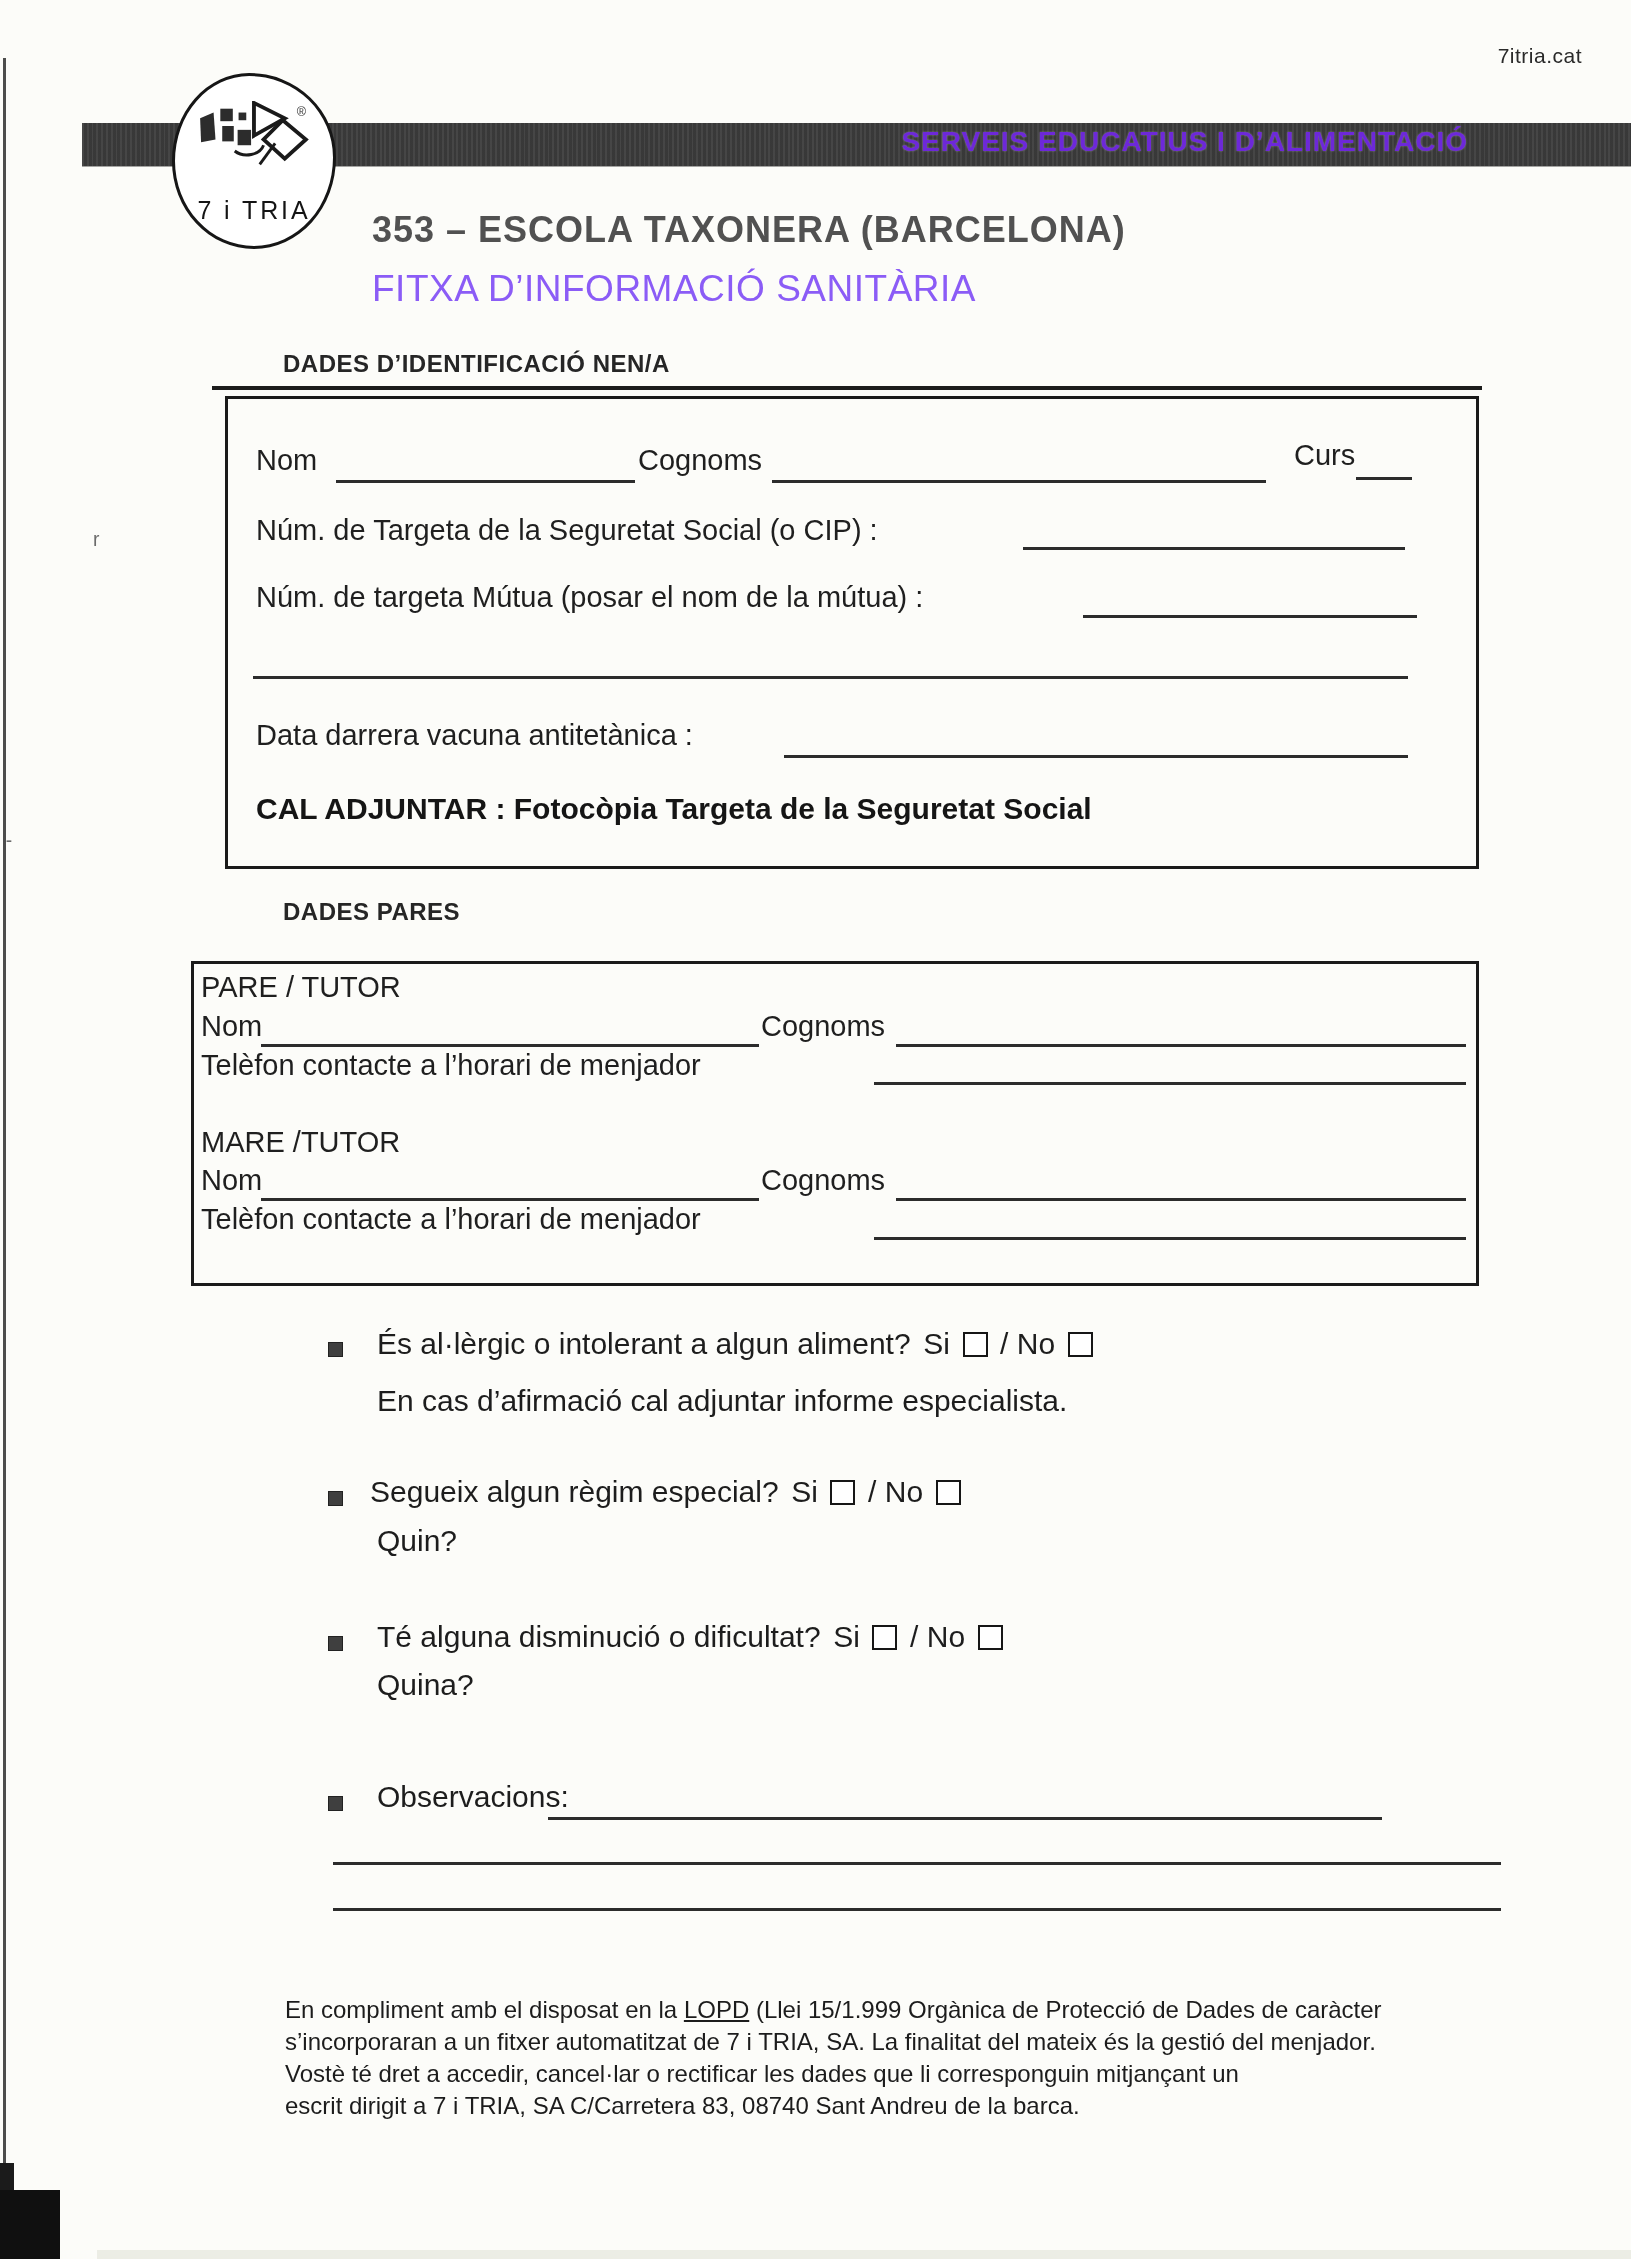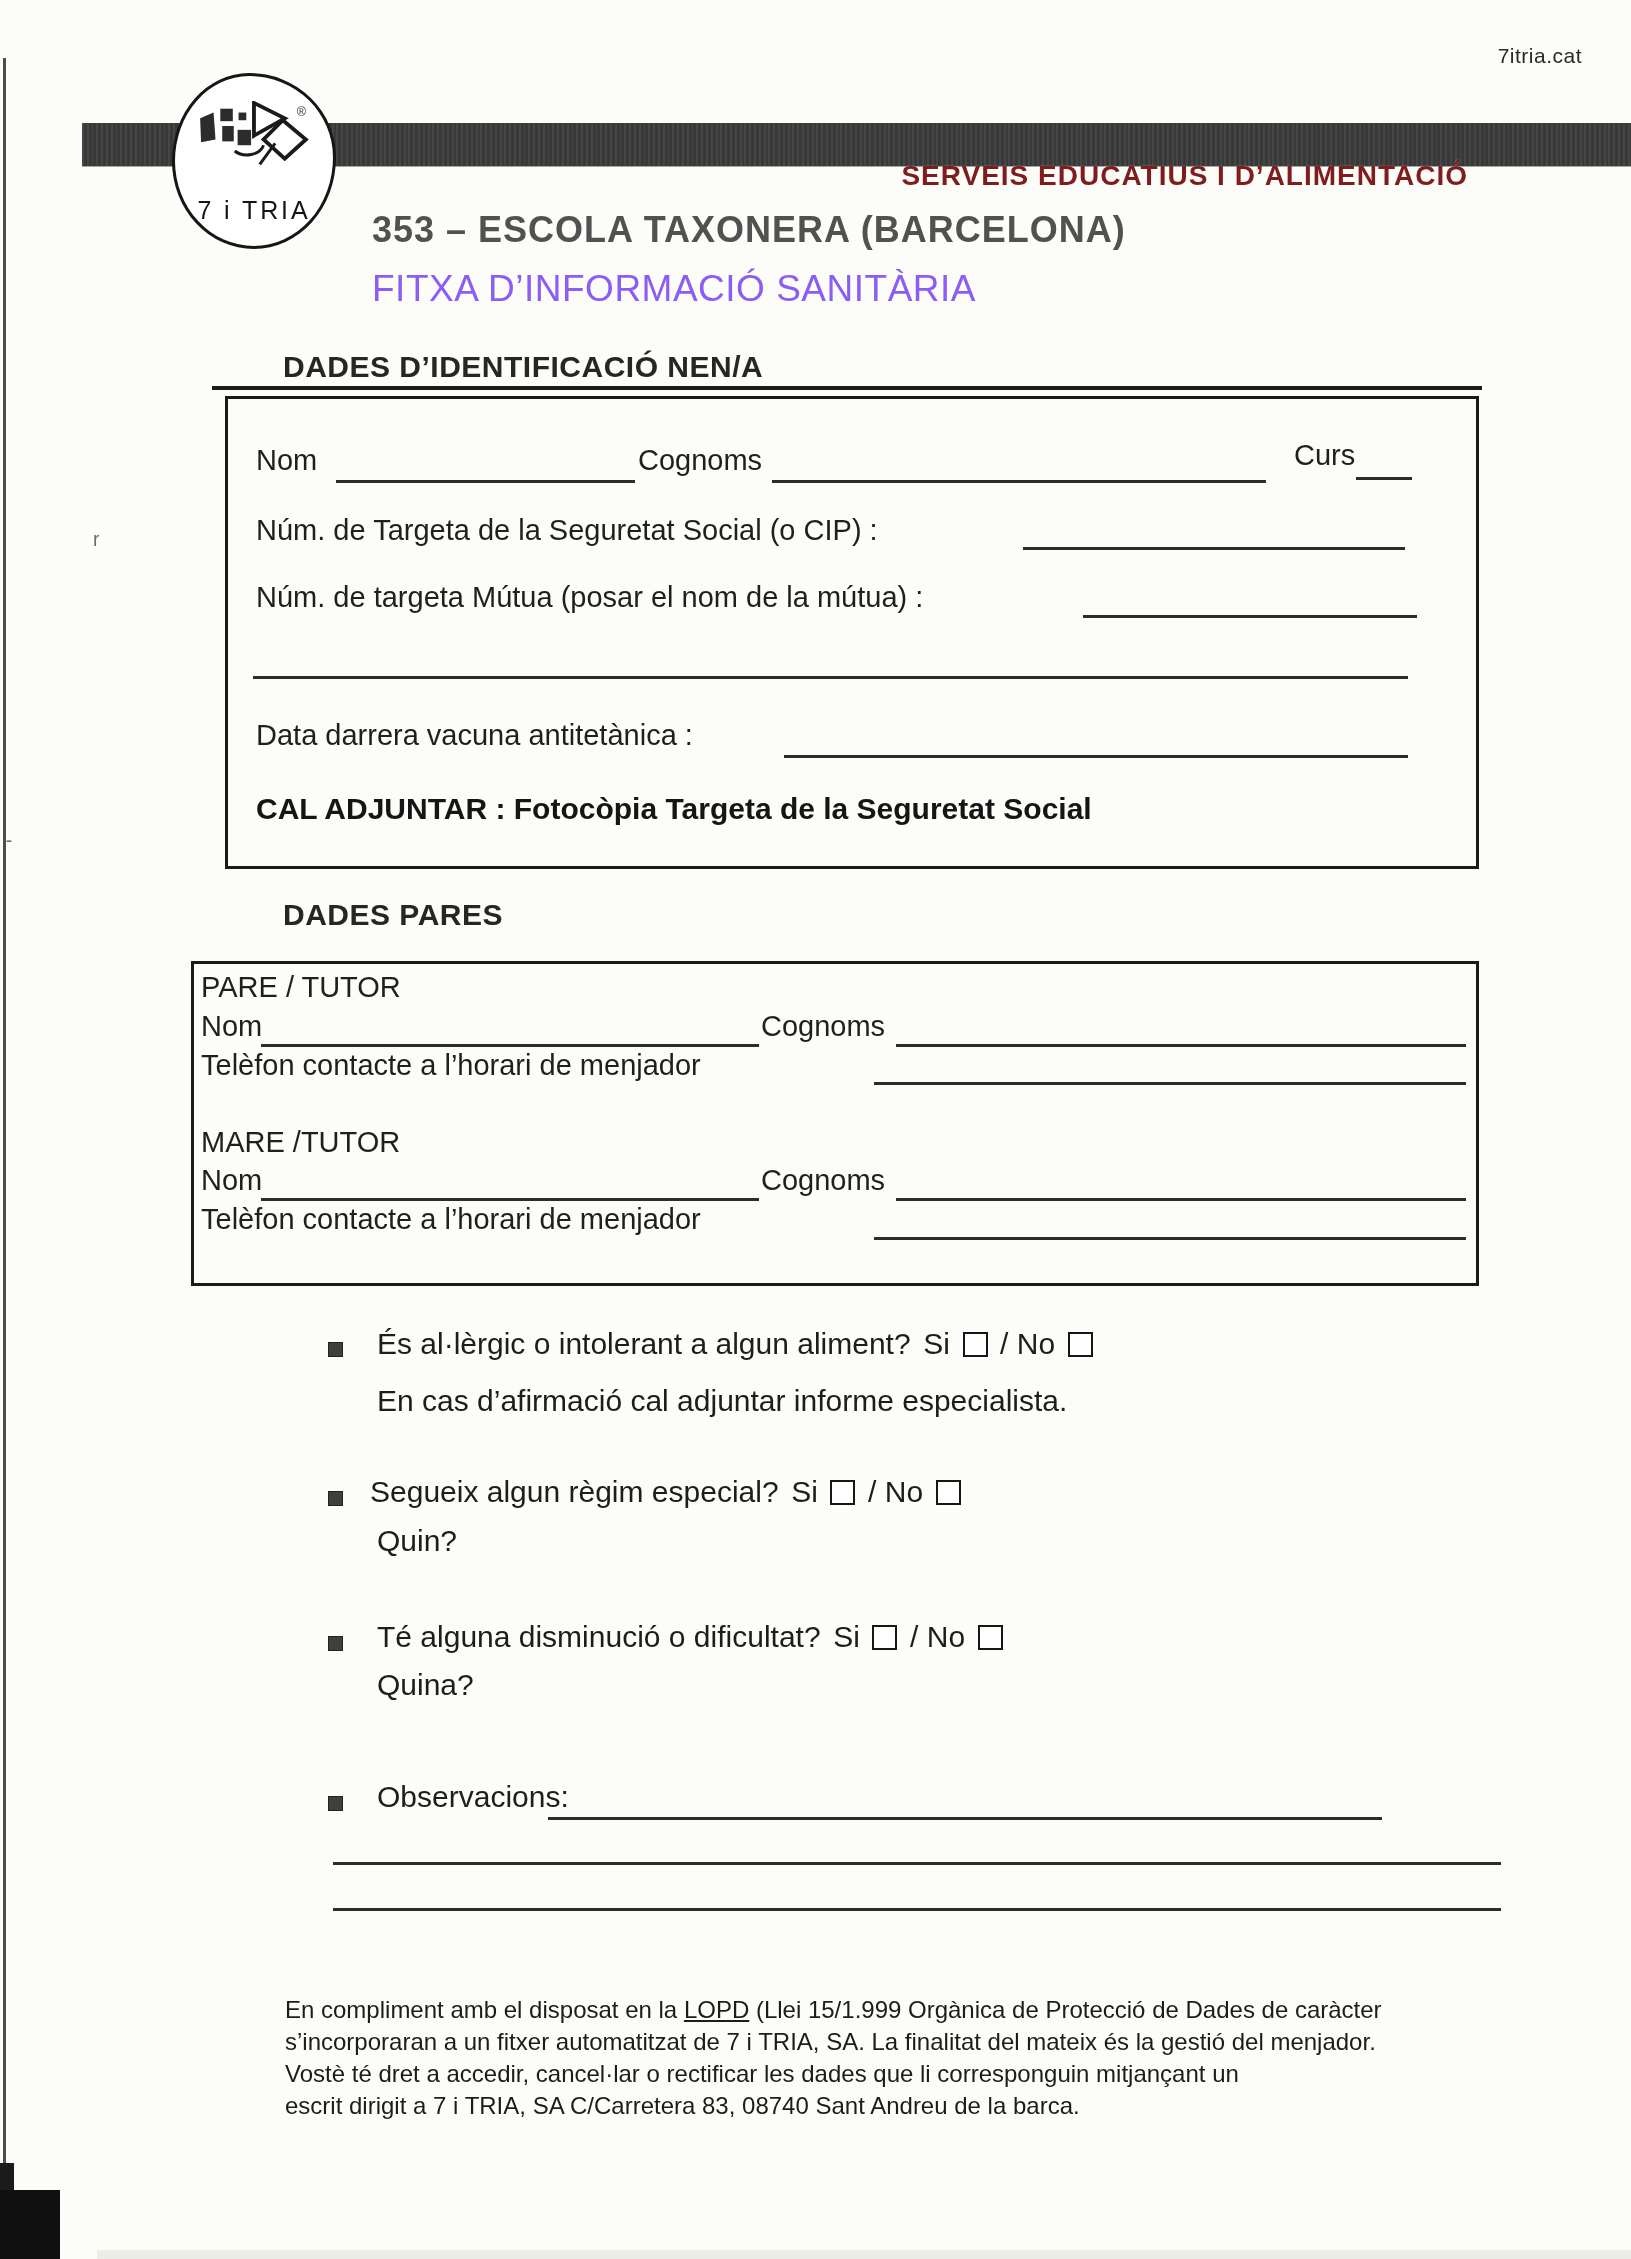--- a/index.html
+++ b/index.html
@@ -11,36 +11,36 @@
   }
   .abs{position:absolute;}
   
   .site-url{font-size:21px;color:#2a2a2a;letter-spacing:0.5px;}
   .topbar{
     left:82px;top:123px;width:1550px;height:43px;background:#3c3c3c;
     background-image:repeating-linear-gradient(90deg, rgba(255,255,255,.05) 0 1.9px, rgba(0,0,0,.06) 1.9px 4.8px);
     box-shadow:0 1px 0 rgba(0,0,0,.35);
   }
   .banner-text{
-    right:164px;top:126px;font-size:28px;font-weight:bold;color:#7f1d1d;
-    letter-spacing:1px;text-shadow:0 0 1.9px rgba(255,255,255,.4);margin-top:34px;
+    right:164px;top:126px;font-size:28px;font-weight:bold;color:#6d28d9;
+    letter-spacing:1px;text-shadow:0 0 1.9px rgba(255,255,255,.4);
   }
   .logo-blob{
     left:172px;top:73px;width:164px;height:176px;background:#fff;
     border:3.9px solid #161616;border-radius:47% 53% 50% 50%/50% 48% 52% 50%;
     box-sizing:border-box;
   }
   .logo-inner{position:absolute;left:0;top:0;width:100%;height:100%;}
   .logo-text{position:absolute;left:0;bottom:21px;width:100%;text-align:center;
     font-size:25px;color:#141414;letter-spacing:2.9px;}
   .reg-mark{position:absolute;right:27px;top:29px;font-size:12.6px;color:#333;}
   .school-title{left:372px;top:209px;font-size:36px;font-weight:bold;color:#515151;letter-spacing:1px;}
   .form-title{left:372px;top:268px;font-size:37px;color:#8b5cf6;letter-spacing:0.5px;}
   
-  .section-heading{font-size:30px;font-weight:bold;color:#262626;letter-spacing:0.5px;}
+  .section-heading{font-size:24px;font-weight:bold;color:#262626;letter-spacing:0.5px;}
   .rule{background:#1c1c1c;}
   .box{border:3.9px solid #1a1a1a;box-sizing:border-box;background:transparent;}
   .lbl{font-size:29px;color:#1f1f1f;white-space:nowrap;}
   .lbl-bold{font-size:30px;font-weight:bold;color:#151515;white-space:nowrap;}
   .blank{height:2.9px;background:#2c2c2c;}
   
   .bullet{width:12.6px;height:12.6px;background:#3f3f3f;border:1px solid #222;}
   .qrow{display:flex;align-items:center;gap:12.6px;}
   .qtext{font-size:30px;color:#1d1d1d;white-space:nowrap;}
   .checkbox{width:25px;height:25px;border:2.9px solid #161616;background:#fff;box-sizing:border-box;}

